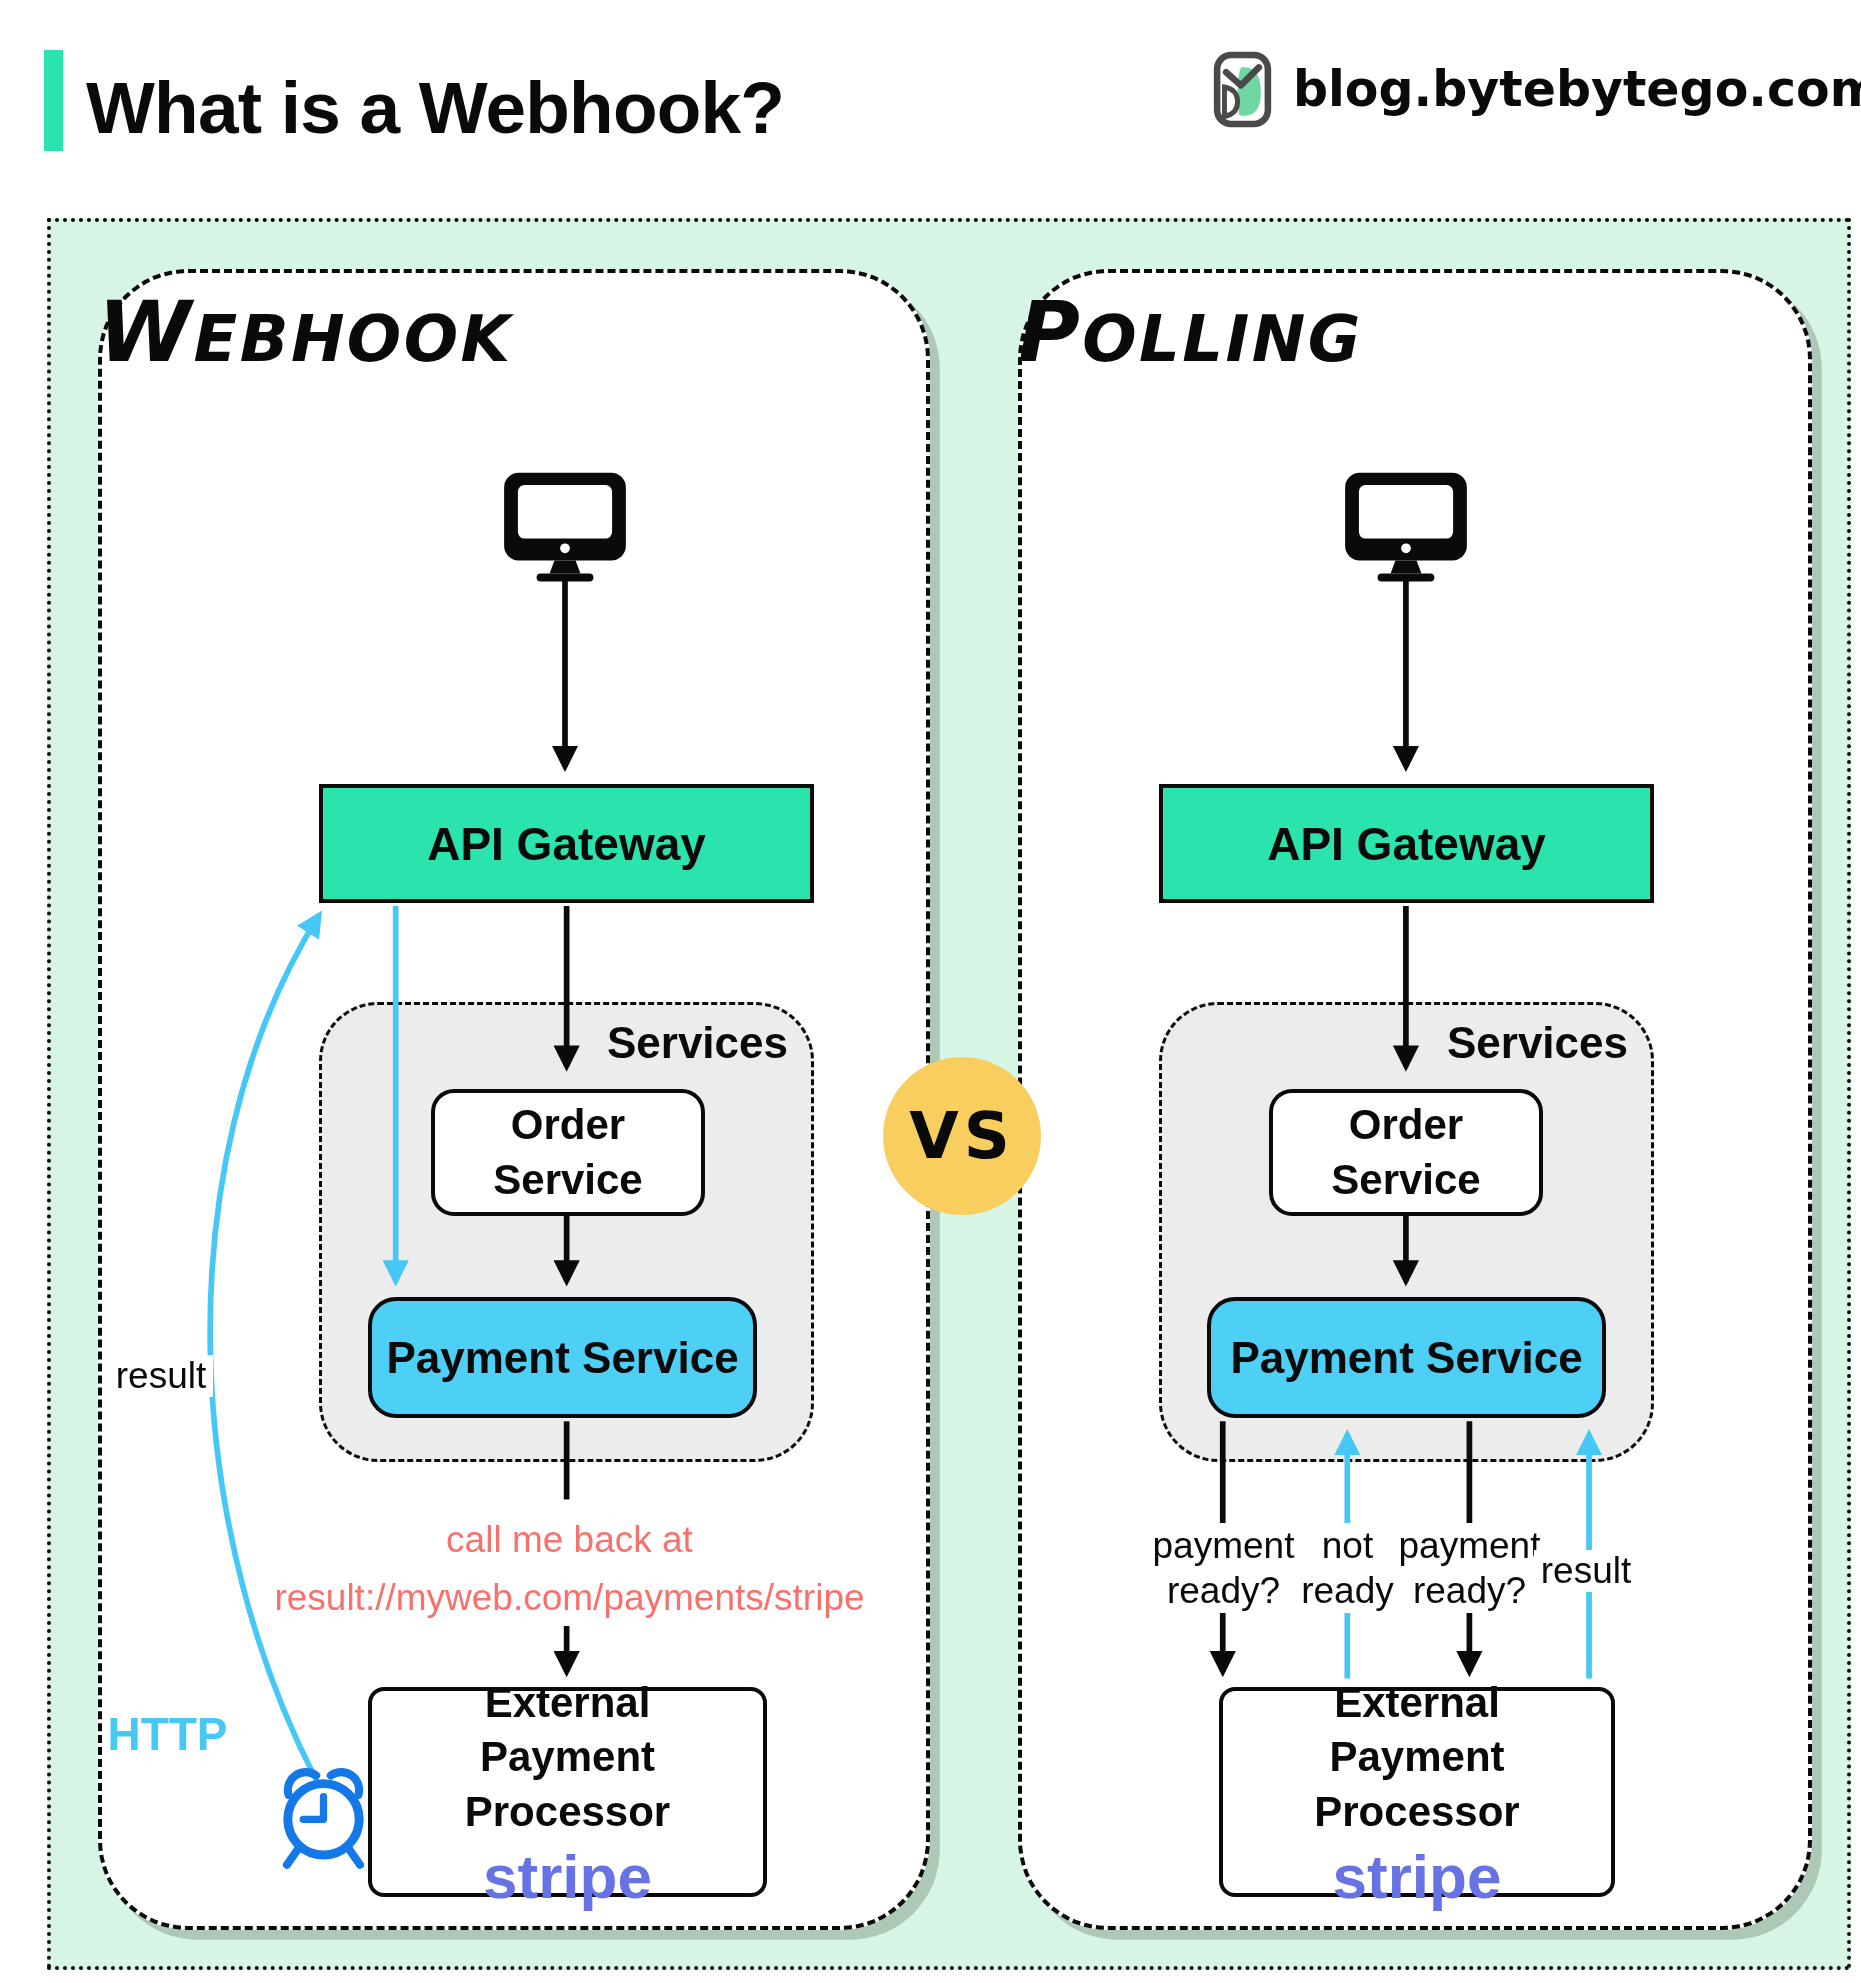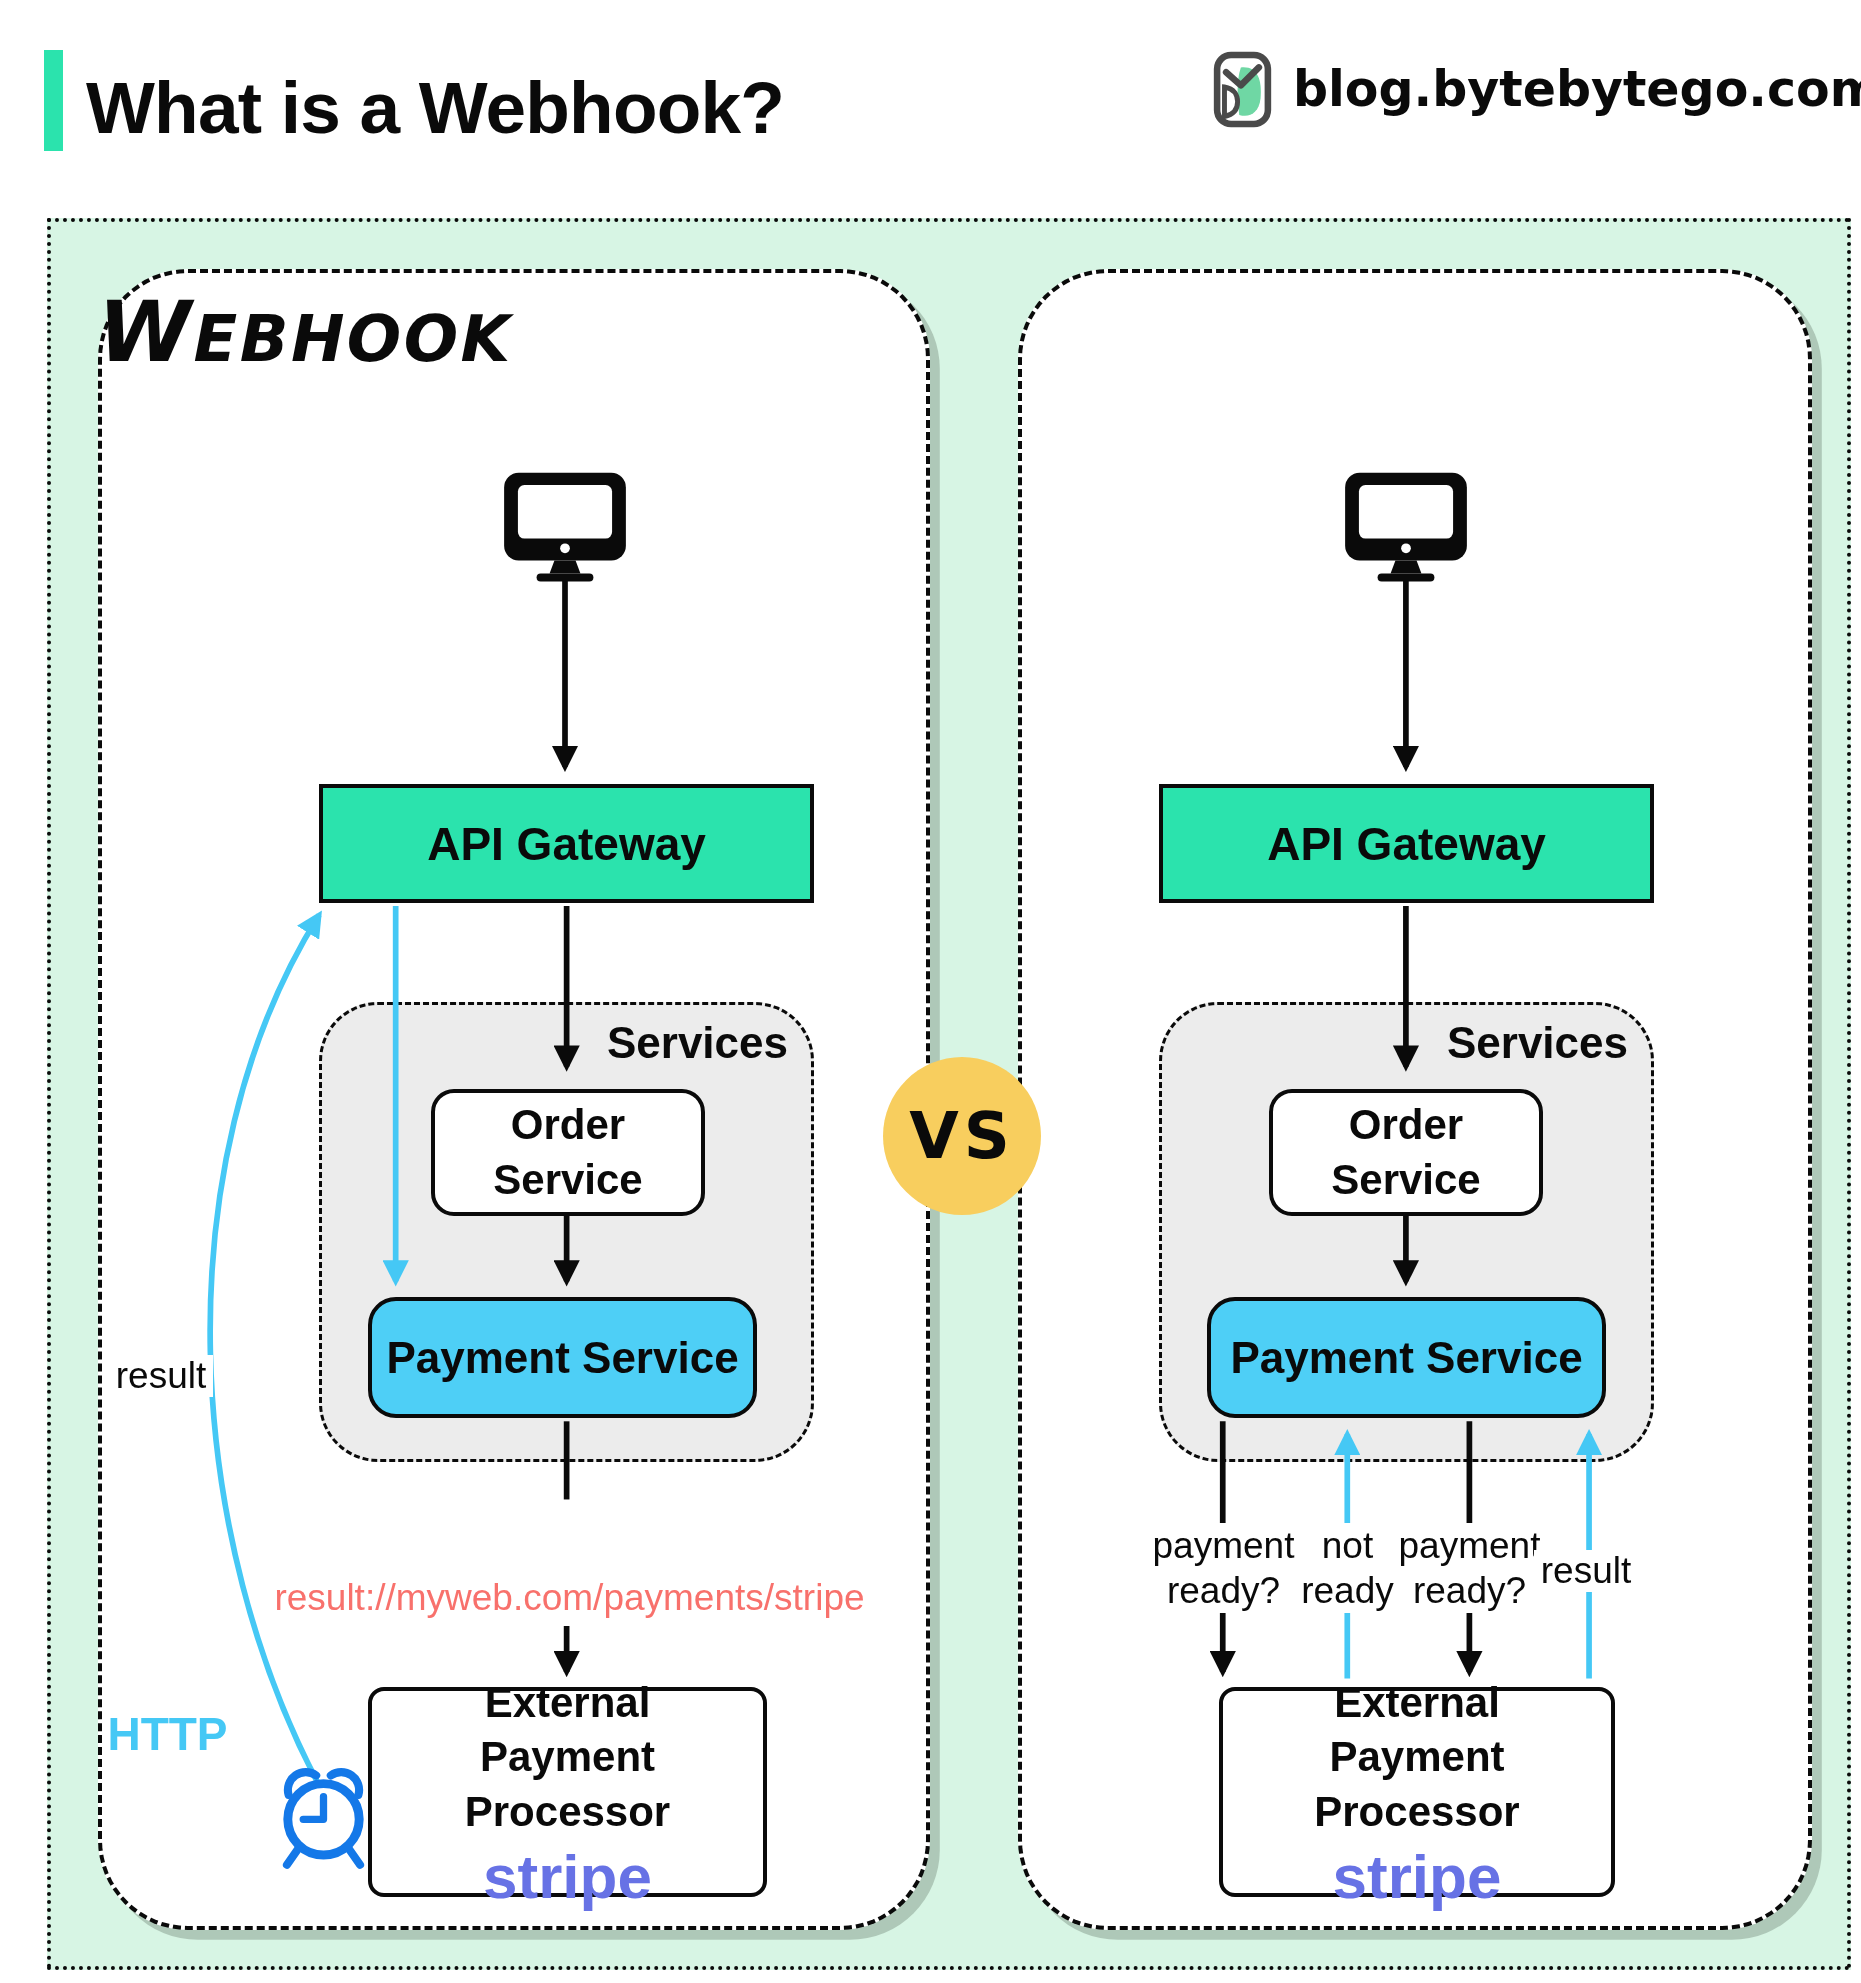--- a/index.html
+++ b/index.html
@@ -98,20 +98,21 @@
       <path d="M16 26 L 34 42 L 56 20" fill="none" stroke="#4A4A4A" stroke-width="8" stroke-linecap="round" stroke-linejoin="round"></path>
       <path d="M14 44 C 26 46 30 54 30 62 C 30 72 24 78 14 80 Z" fill="#ffffff" stroke="#4A4A4A" stroke-width="6"></path>
     </svg>
     <span class="brand-site">blog.bytebytego.com</span>
   </div>
 
   <div class="board"></div>
   <section class="panel panel-webhook"></section>
   <section class="panel panel-polling"></section>
   <h2 class="panel-title pt-webhook">Webhook</h2>
+  <h2 class="panel-title pt-polling">Polling</h2>
 
   <div class="vs-badge">VS</div>
 
   <div class="services-group sg-left"></div>
   <div class="services-group sg-right"></div>
 
   <svg class="wires" viewBox="0 0 2286 2436">
     <defs>
       <marker id="ah-black" viewBox="0 0 10 10" refX="8" refY="5" markerWidth="4.6" markerHeight="4.6" orient="auto-start-reverse">
         <path d="M0 0 L10 5 L0 10 z" fill="#0A0A0A"></path>
@@ -183,21 +184,21 @@
     <span>Service</span>
   </div>
   <div class="node payment pay-right">Payment Service</div>
   <div class="node external ext-right">
     <span>External</span>
     <span>Payment Processor</span>
     <span class="stripe-brand">stripe</span>
   </div>
 
   <div class="ann callback">
-    <br>
+    <span class="mask">call me back at</span><br>
     <span class="mask">result://myweb.com/payments/stripe</span>
   </div>
   <div class="ann result-left">
     <span class="mask">result</span>
   </div>
   <div class="ann http-label">
     <span>HTTP</span>
   </div>
 
   <div class="ann poll-label pl-q1">

